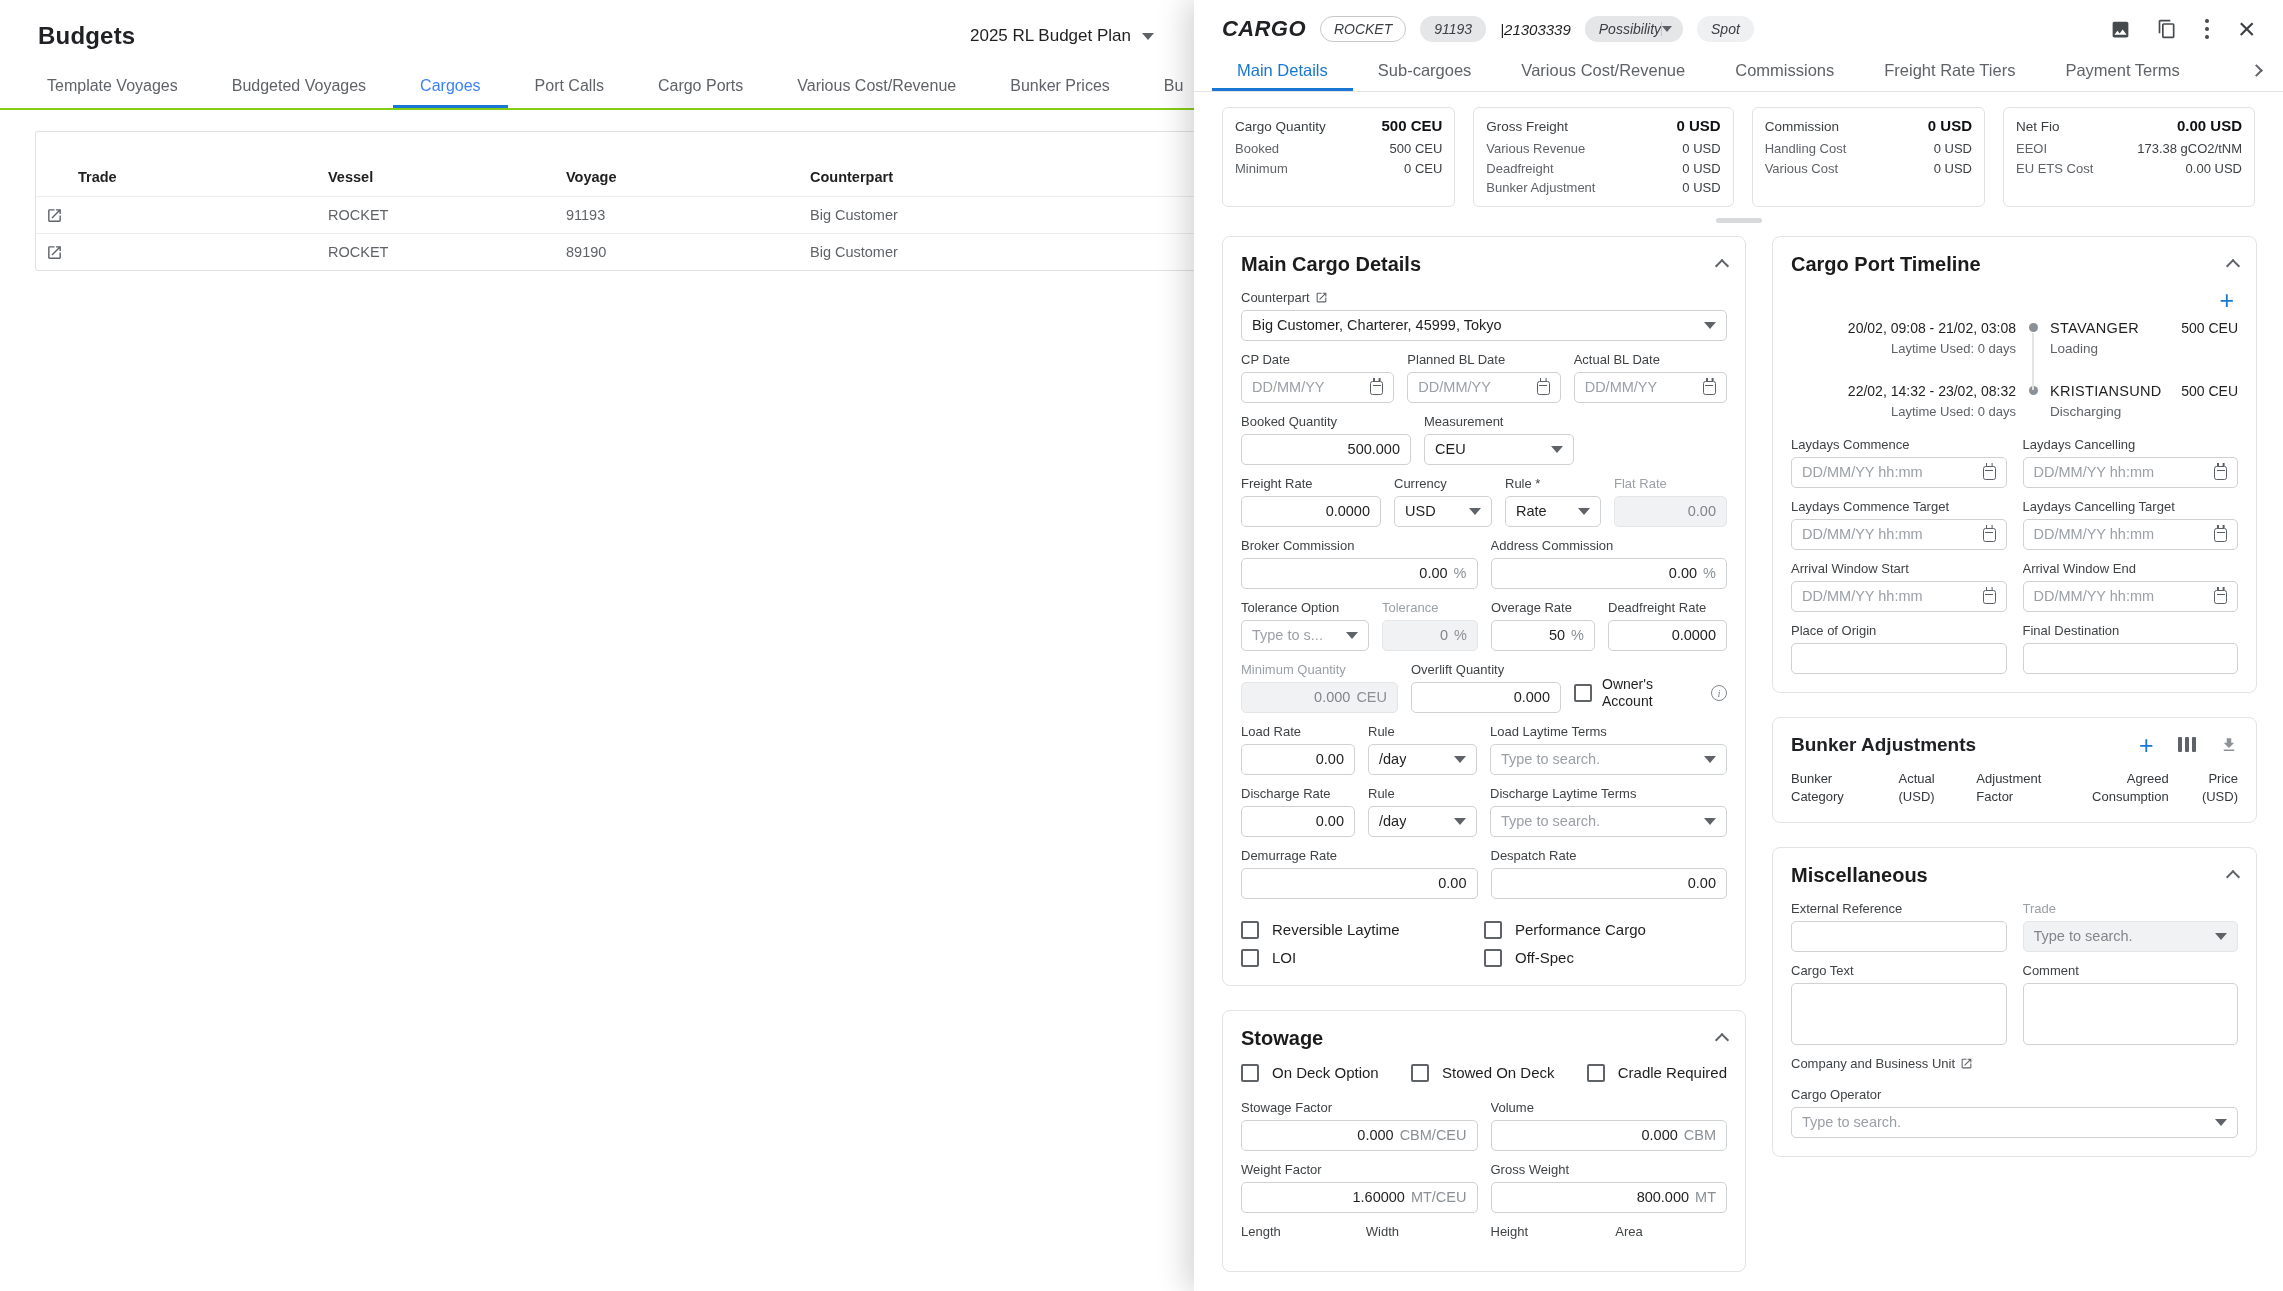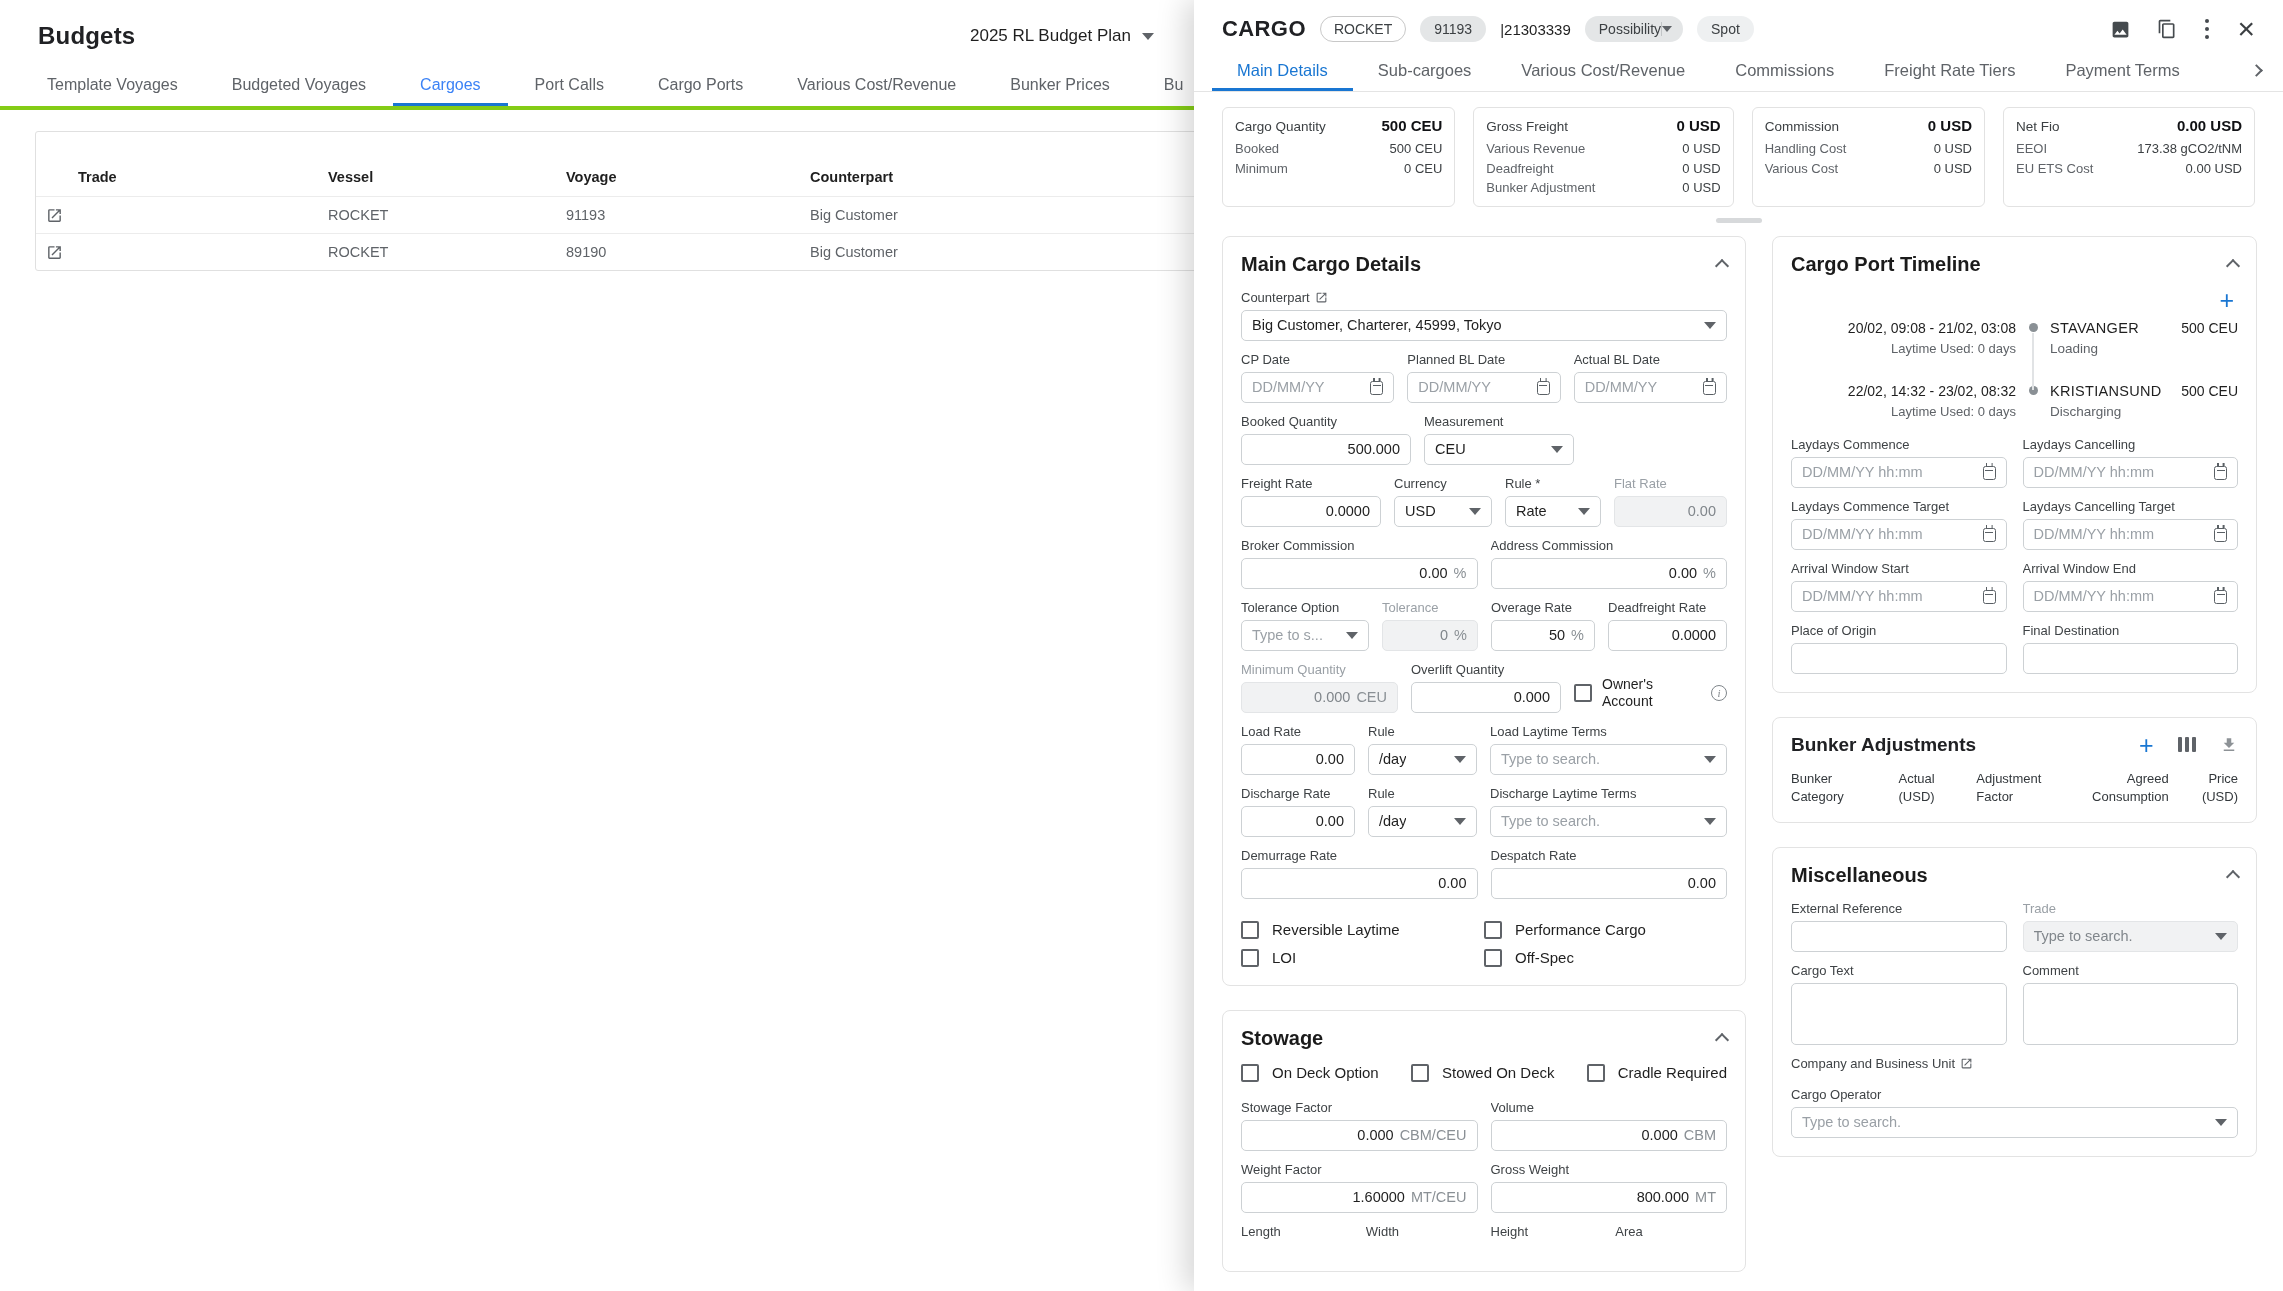--- a/index.html
+++ b/index.html
@@ -5,34 +5,34 @@
   * { box-sizing: border-box; }
   body { margin:0; font-family:"Liberation Sans","DejaVu Sans",sans-serif; color:#202124; background:#fff; }
   .app { position:relative; width:2283px; height:1291px; overflow:hidden; background:#fff; }
 
   
   .page { position:absolute; inset:0; }
   .page-header { display:flex; align-items:center; justify-content:space-between; width:1194px; padding:22px 40px 14px 38px; }
   .page-title { font-size:24px; font-weight:600; letter-spacing:.2px; }
   .plan-select { display:flex; align-items:center; gap:11px; font-size:17px; color:#1f1f1f; cursor:pointer; }
   .caret-down { width:0; height:0; border-left:6px solid transparent; border-right:6px solid transparent; border-top:7px solid #5f6368; }
-  .page-tabs { display:flex; align-items:stretch; height:46px; width:1194px; border-bottom:4px solid #84cc16; padding-left:20px; }
+  .page-tabs { display:flex; align-items:stretch; height:46px; width:1194px; border-bottom:2px solid #84cc16; padding-left:20px; }
   .ptab { display:flex; align-items:center; padding:0 27px; font-size:16px; color:#5f6368; cursor:pointer; white-space:nowrap; font-weight:500; }
   .ptab.active { color:#3b82f6; box-shadow:inset 0 -3px 0 #1976d2; }
   .budget-table { position:absolute; left:35px; top:131px; width:1440px; border:1px solid #e0e0e0; border-radius:3px; background:#fff; }
   .trow { display:flex; align-items:center; height:37px; border-top:1px solid #ececec; }
   .trow.thead { height:64px; align-items:flex-end; padding-bottom:11px; border-top:none; }
   .tc { padding:0 6px; font-size:14.5px; color:#5f6368; white-space:nowrap; }
   .thead .tc { color:#1f1f1f; font-weight:700; }
   .c-icon { width:36px; display:flex; justify-content:center; padding:0; }
   .c-trade { width:250px; } .c-vessel { width:238px; } .c-voyage { width:244px; } .c-cp { flex:1; }
 
   
   .panel { position:absolute; top:0; right:0; width:1089px; height:1291px; background:#fff; box-shadow:-8px 0 28px rgba(0,0,0,.17); display:flex; flex-direction:column; }
-  .panel-header { display:flex; align-items:center; gap:14px; padding:16px 28px 8px 28px; }
+  .panel-header { display:flex; align-items:center; gap:14px; padding:16px 28px 8px 28px;font-style:italic; }
   .panel-title { font-size:22px; font-weight:700; letter-spacing:.4px; }
   .chip { font-size:14px; color:#3c4043; border-radius:15px; padding:5px 14px; white-space:nowrap; }
   .chip.outline { border:1px solid #c8c8c8; padding:4px 13px; }
   .chip.fill { background:#e4e6e7; }
   .chip.lite { background:#eef0f1; }
   .chip.dd { display:flex; align-items:center; gap:0; padding-right:11px; cursor:pointer; }
   .dd-sep { width:1px; height:14px; background:#c2c5c7; }
   .chip .caret-down { border-left-width:5px; border-right-width:5px; border-top-width:6px; }
   .ref-text { font-size:15px; color:#1f1f1f; }
   .hdr-icons { margin-left:auto; display:flex; align-items:center; gap:26px; }

